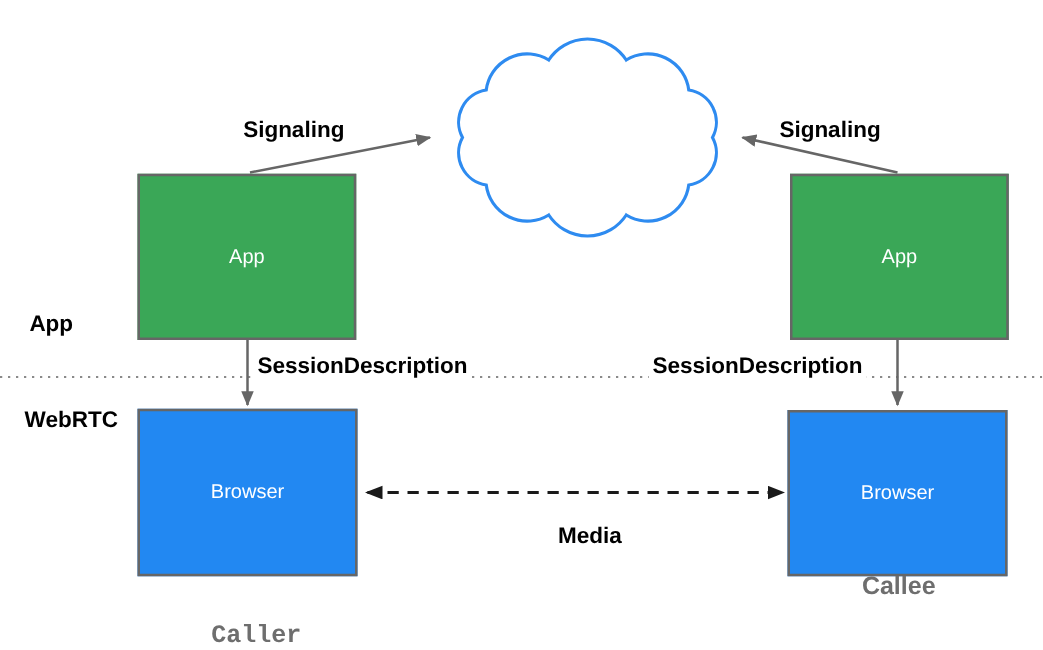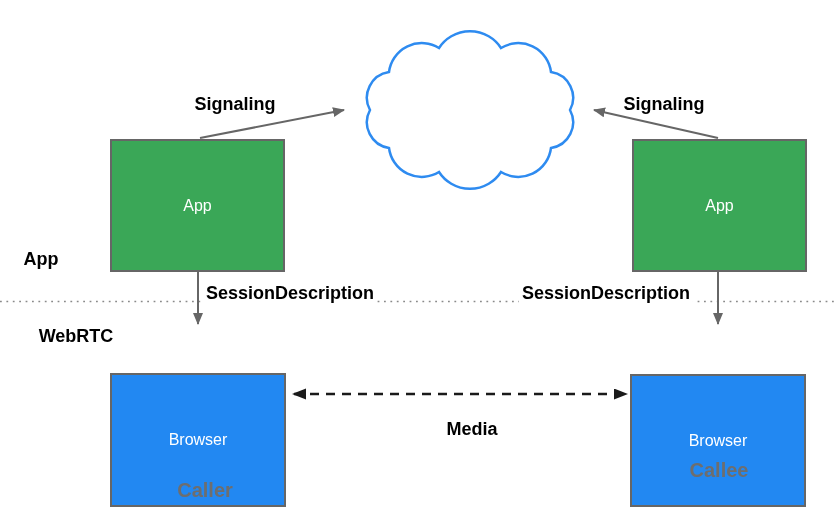--- a/index.html
+++ b/index.html
@@ -52,46 +52,46 @@
     display: flex;
     align-items: center;
     justify-content: center;
     border: 2px solid var(--box-border, #666666);
     box-sizing: border-box;
     color: var(--box-text, #ffffff);
     font-size: 16px;
     font-weight: 400;
   }
   .node.app { background: var(--app-box, #3aa757); }
-  .node.browser { background: var(--browser-box, #2288f2); margin-top: 46px; }
+  .node.browser { background: var(--browser-box, #2288f2); }
   .app-left     { left: 110px; top: 139px; width: 175px; height: 133px; }
   .app-right    { left: 632px; top: 139px; width: 175px; height: 133px; }
   .browser-left { left: 110px; top: 327px; width: 176px; height: 134px; }
   .browser-right{ left: 630px; top: 328px; width: 176px; height: 133px; }
 
   .lbl {
     position: absolute;
     transform: translate(-50%, -50%);
     white-space: nowrap;
     font-weight: 700;
     font-size: 18px;
     color: var(--label-text, #000000);
   }
   .lbl-signaling-left  { left: 235px; top: 104px; }
   .lbl-signaling-right { left: 664px; top: 104px; }
   .lbl-sdesc-left  { left: 290px; top: 293px; background: #ffffff; padding: 0 3px; }
   .lbl-sdesc-right { left: 606px; top: 293px; background: #ffffff; padding: 0 3px; }
   .lbl-app-layer   { left: 41px;  top: 259px; }
-  .lbl-webrtc-layer{ left: 76px;  top: 336px; }
+  .lbl-webrtc-layer{ left: 57px;  top: 336px; }
   .lbl-media       { left: 472px; top: 429px; }
   .lbl-endpoint {
     font-size: 20px;
     color: var(--endpoint-text, #6e6e6e);
   }
-  .lbl-caller { left: 205px; top: 490px; }
+  .lbl-caller { left: 205px; top: 509px; font-family: Liberation Mono, monospace; }
   .lbl-callee { left: 719px; top: 470px; }
 </style>
 </head>
 <body>
 
 <div class="canvas">
 
   <svg class="layer-svg" viewBox="0 0 834 520" xmlns="http://www.w3.org/2000/svg">
     <defs>
       <marker id="ah-gray" markerUnits="userSpaceOnUse" markerWidth="13" markerHeight="11" refX="11" refY="5" orient="auto-start-reverse">

